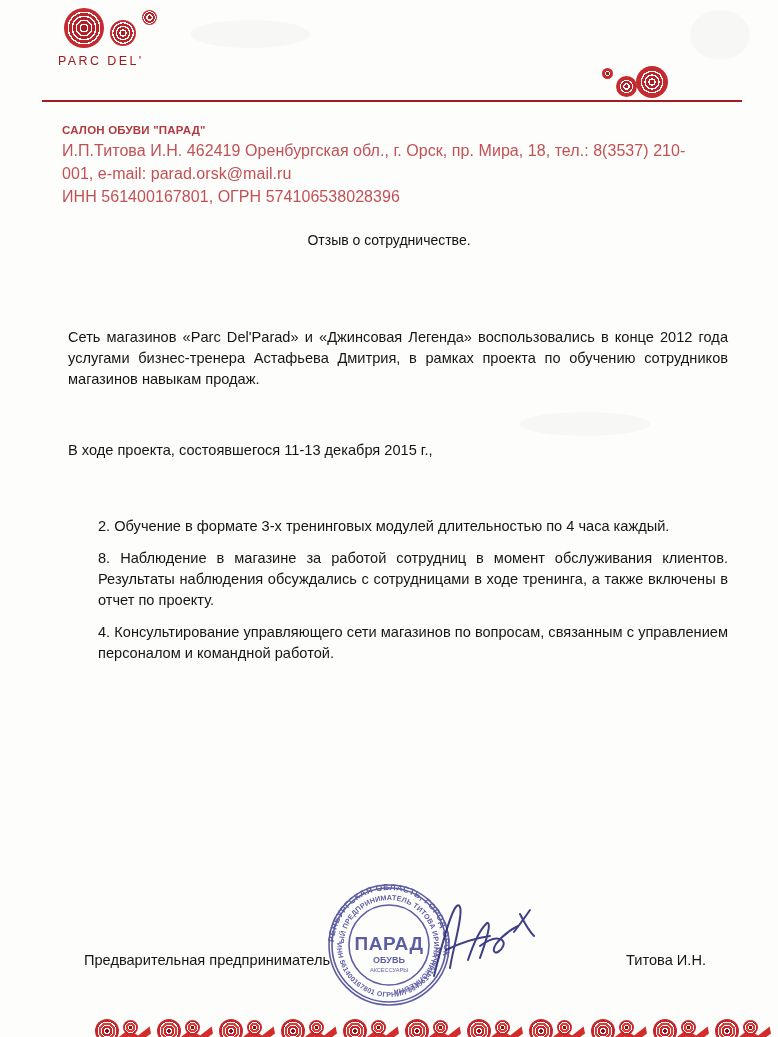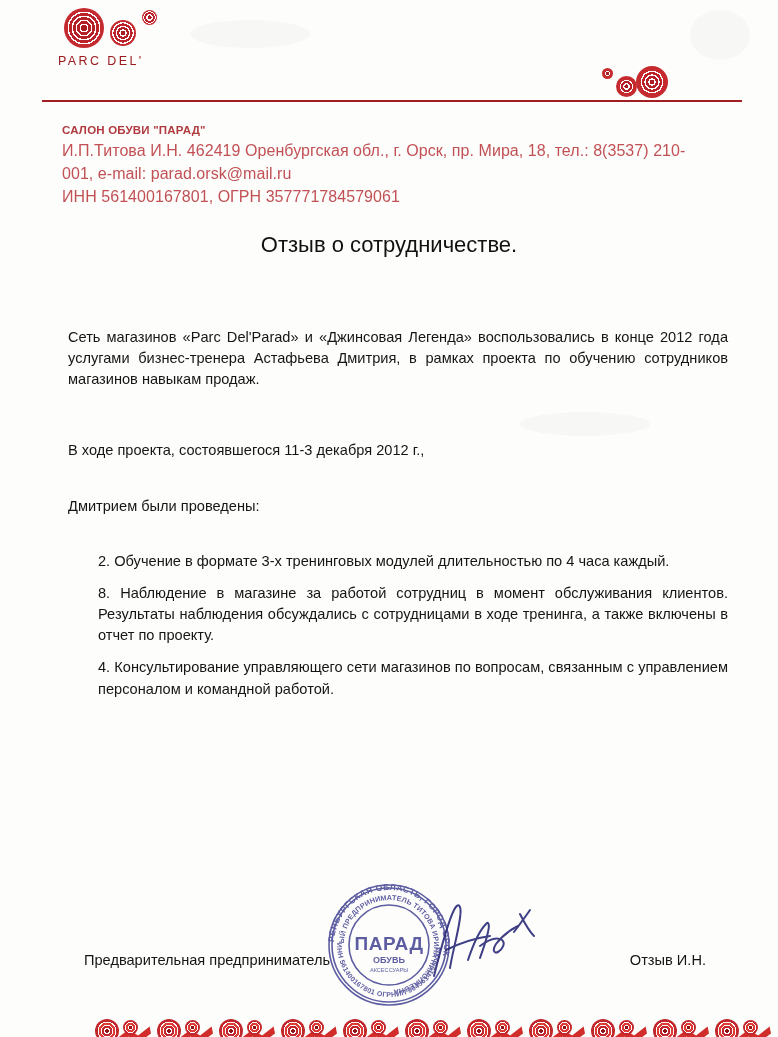--- a/index.html
+++ b/index.html
@@ -183,21 +183,21 @@
     letter-spacing: 0.05px;
     line-height: 1.45;
   }
 
   
   .doc-title {
     position: absolute;
     left: 0; right: 0;
     top: 232px;
     text-align: center;
-    font-size: 22px;
+    font-size: 14px;
     color: #111111;
     font-family: "Liberation Sans", sans-serif;
   }
 
   .body-text {
     position: absolute;
     left: 68px;
     top: 312px;
     width: 660px;
     color: #151515;
@@ -340,37 +340,36 @@
       <span class="s1"></span>
       <span class="s2"></span>
       <span class="s3"></span>
     </div>
 
     <div class="head-rule"></div>
 
     <div class="company-info">
       <div class="company-name">САЛОН ОБУВИ "ПАРАД"</div>
       <div class="company-line">И.П.Титова И.Н. 462419 Оренбургская обл., г. Орск, пр. Мира, 18, тел.: 8(3537) 210-001, e-mail: parad.orsk@mail.ru</div>
-      <div class="company-line">ИНН 561400167801, ОГРН 357771784579061</div>
+      <div class="company-line">ИНН 561400167801, ОГРН 574106538028396</div>
     </div>
   </div>
 
   <div class="doc-title">Отзыв о сотрудничестве.</div>
 
   <div class="body-text">
 
     <p class="jst">Сеть магазинов «Parc Del'Parad» и «Джинсовая Легенда» воспользовались в конце 2012 года услугами бизнес-тренера Астафьева Дмитрия, в рамках проекта по обучению сотрудников магазинов навыкам продаж.</p>
 
     <div class="spacer-lg"></div>
 
-    <p class="lft">В ходе проекта, состоявшегося 11-3 декабря 2012 г.,</p>
+    <p class="lft">В ходе проекта, состоявшегося 11-13 декабря 2015 г.,</p>
 
     <div class="spacer-md"></div>
 
-    <p class="lft indent-1">Дмитрием были проведены:</p>
 
     <div class="spacer-md"></div>
 
     <p class="list-item">2.  Обучение в формате 3-х тренинговых модулей длительностью по 4 часа каждый.</p>
     <p class="list-item">8. Наблюдение в магазине за работой сотрудниц в момент обслуживания клиентов. Результаты наблюдения обсуждались с сотрудницами в ходе тренинга, а также включены в отчет по проекту.</p>
     <p class="list-item">4. Консультирование управляющего сети магазинов по вопросам, связанным с управлением персоналом и командной работой.</p>
 
     <div class="spacer-lg"></div>
 
   </div>
@@ -414,21 +413,21 @@
         <path d="M40,62 C46,44 52,32 58,26 C60,23 62,26 60,34 C58,44 54,54 52,60"></path>
         <path d="M52,48 C60,42 68,38 74,42 C78,45 74,52 70,54 C66,56 64,52 68,46 C74,38 82,32 90,28"></path>
         <path d="M86,34 C92,26 98,18 102,12"></path>
         <path d="M92,16 C96,24 100,32 106,38"></path>
       </g>
     </svg>
   </div>
 
   <div class="signature-row">
     <span class="sig-left">Предварительная предприниматель</span>
-    <span class="sig-right">Отзыв И.Н.</span>
+    <span class="sig-right">Титова И.Н.</span>
   </div>
 
   <div class="footer-band">
       <div class="motif" style="left: 95px;">
         <span class="ring-a"></span>
         <span class="blob"></span>
         <span class="ring-b"></span>
       </div>
       <div class="motif" style="left: 157px;">
         <span class="ring-a"></span>

